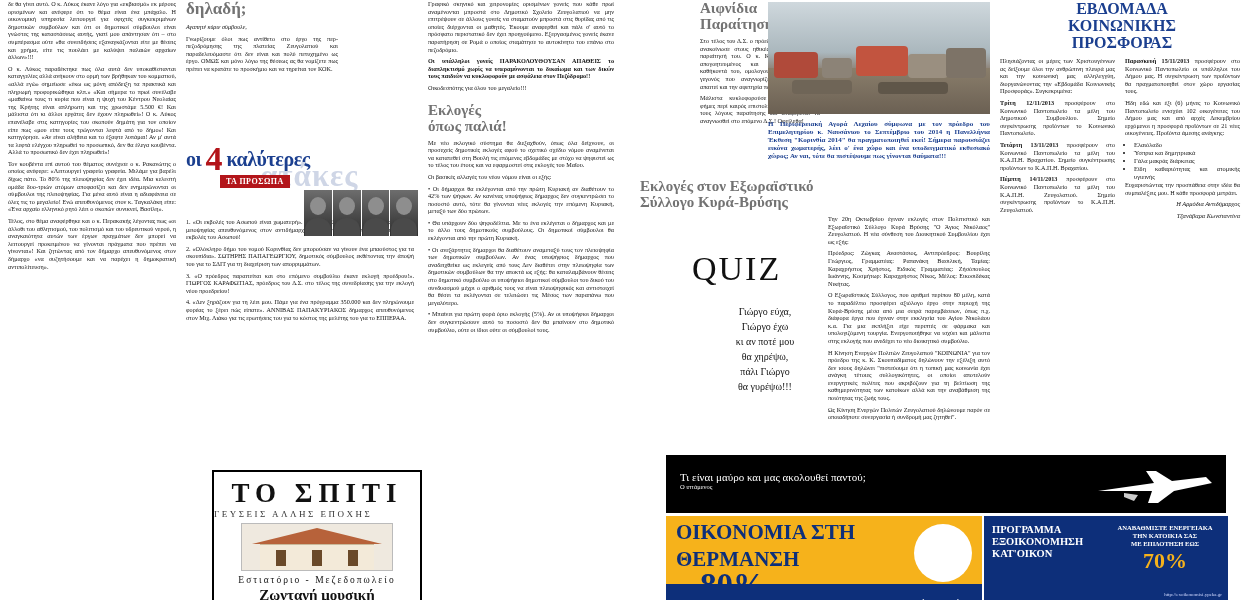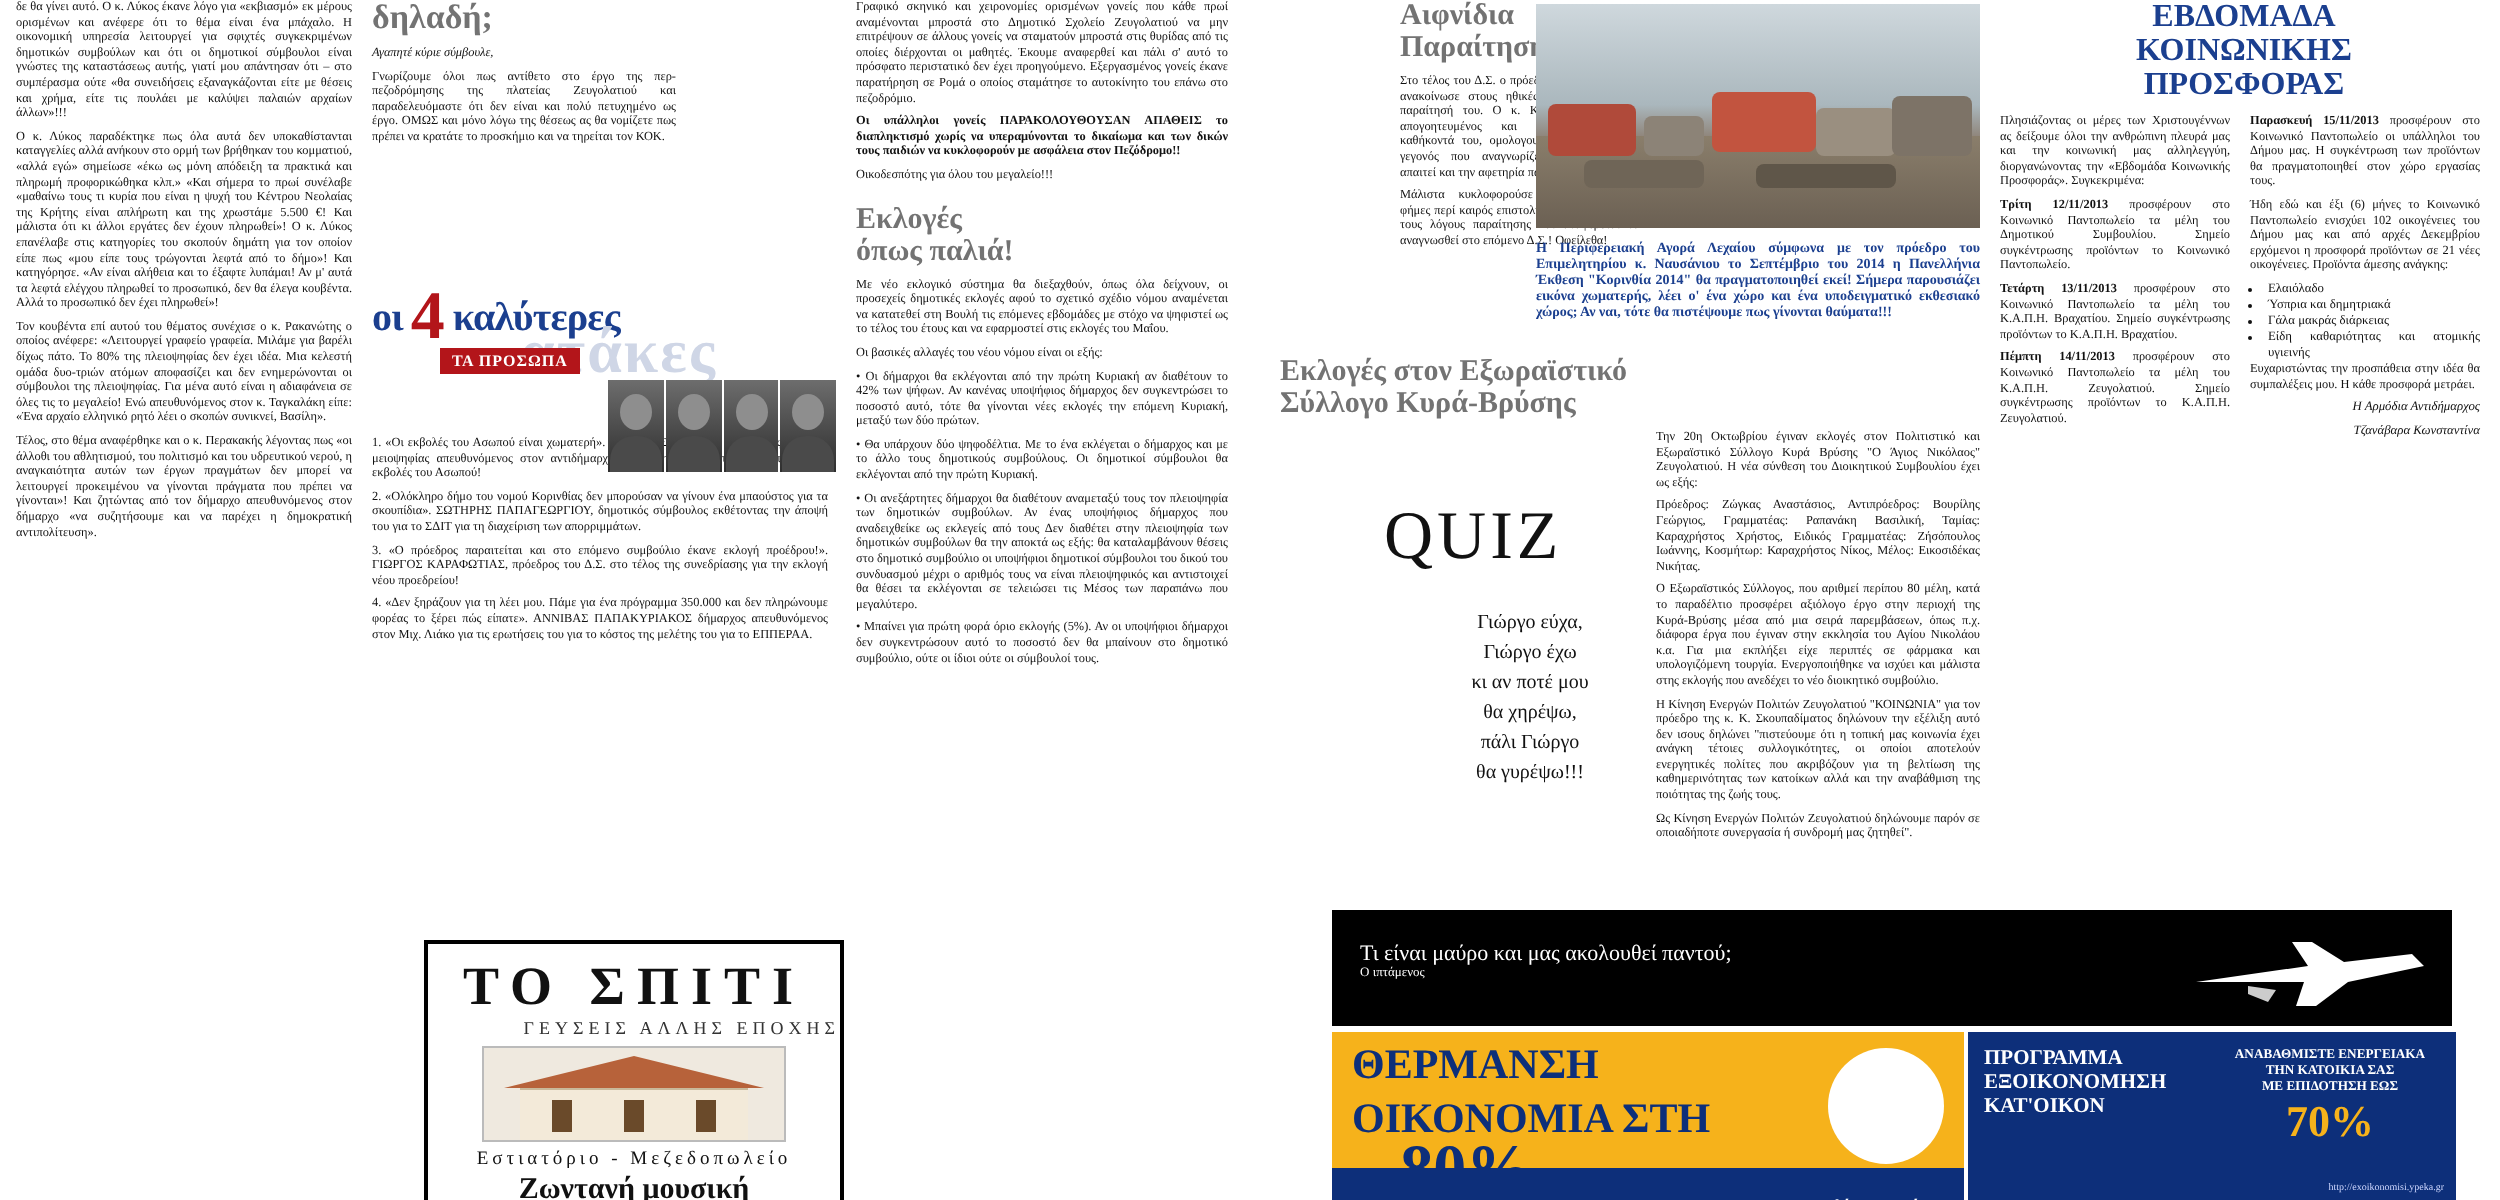--- a/index.html
+++ b/index.html
@@ -28,21 +28,21 @@
   .atak-4{font-size:34px;font-weight:bold;color:#b3151a;vertical-align:-4px;}
   .atak-ghost{position:absolute;left:74px;top:18px;font-size:31px;font-weight:bold;color:#cfd6e6;letter-spacing:1px;}
   .prosopa{display:inline-block;background:#b3151a;color:#fff;font-size:8px;font-weight:bold;padding:2px 6px;letter-spacing:.5px;}
   .faces{position:absolute;left:118px;top:50px;width:114px;height:46px;display:flex;gap:1px;}
   .face{width:28px;height:46px;background:linear-gradient(180deg,#6d6d6d,#2e2e2e);filter:grayscale(1);position:relative;overflow:hidden;}
   .face:after{content:"";position:absolute;left:6px;top:7px;width:16px;height:18px;border-radius:50%;background:#8e8e8e;}
   .face:before{content:"";position:absolute;left:1px;bottom:0;width:26px;height:18px;border-radius:12px 12px 0 0;background:#4a4a4a;}
   
   #spiti{position:absolute;left:212px;top:470px;width:206px;height:130px;border:2px solid #000;background:#fff;overflow:hidden;}
   .spiti-t{font-size:27px;font-weight:bold;letter-spacing:6px;text-align:center;margin-top:6px;}
-  .spiti-s{font-size:9px;letter-spacing:2.5px;text-align:right;color:#333;}
+  .spiti-s{font-size:9px;letter-spacing:2.5px;text-align:left;color:#333;}
   .spiti-img{margin:4px auto 0;width:150px;height:46px;background:#efe9df;border:1px solid #bbb;position:relative;overflow:hidden;}
   .spiti-img .roof{position:absolute;left:10px;top:4px;width:130px;height:16px;background:#b7623a;clip-path:polygon(0 100%,50% 0,100% 100%);}
   .spiti-img .wall{position:absolute;left:18px;top:20px;width:114px;height:26px;background:#f3ead9;border-top:1px solid #c9b99a;}
   .spiti-img .d{position:absolute;top:26px;width:10px;height:16px;background:#6a4a2a;}
   .spiti-f{font-size:9.5px;letter-spacing:2px;text-align:center;margin-top:4px;}
   .spiti-g{font-size:15px;font-weight:bold;text-align:center;margin-top:2px;}
   
   #c3{left:428px;top:0;width:186px;}
   #quiz{position:absolute;left:672px;top:250px;width:146px;height:205px;margin-left:20px;}
   .quiz-word{font-family:"Liberation Serif",serif;font-size:34px;letter-spacing:2px;}
@@ -229,22 +229,22 @@
         <li>Είδη καθαριότητας και ατομικής υγιεινής</li>
       </ul>
       <p>Ευχαριστώντας την προσπάθεια στην ιδέα θα συμπαλέξεις μου. Η κάθε προσφορά μετράει.</p>
       <p class="sig">Η Αρμόδια Αντιδήμαρχος</p>
       <p class="sig">Τζανάβαρα Κωνσταντίνα</p>
     </div>
   </div>
 
   <div id="ad1">
     <div class="sun"></div>
+    <div class="ad1-t">ΟΙΚΟΝΟΜΙΑ ΣΤΗ</div>
     <div class="ad1-t">ΘΕΡΜΑΝΣΗ</div>
-    <div class="ad1-t">ΟΙΚΟΝΟΜΙΑ ΣΤΗ</div>
     <div class="ad1-p"><span class="ad1-e">έως</span> <span>80%</span></div>
     <div class="ad1-b">Αντλίες Θερμότητας</div>
   </div>
 
   <div id="ad2">
     <div class="ad2-t" style="white-space:pre-line;">ΠΡΟΓΡΑΜΜΑ
 ΕΞΟΙΚΟΝΟΜΗΣΗ
 ΚΑΤ'ΟΙΚΟΝ</div>
     <div class="ad2-r">
       <div class="ad2-r1">ΑΝΑΒΑΘΜΙΣΤΕ ΕΝΕΡΓΕΙΑΚΑ</div>

